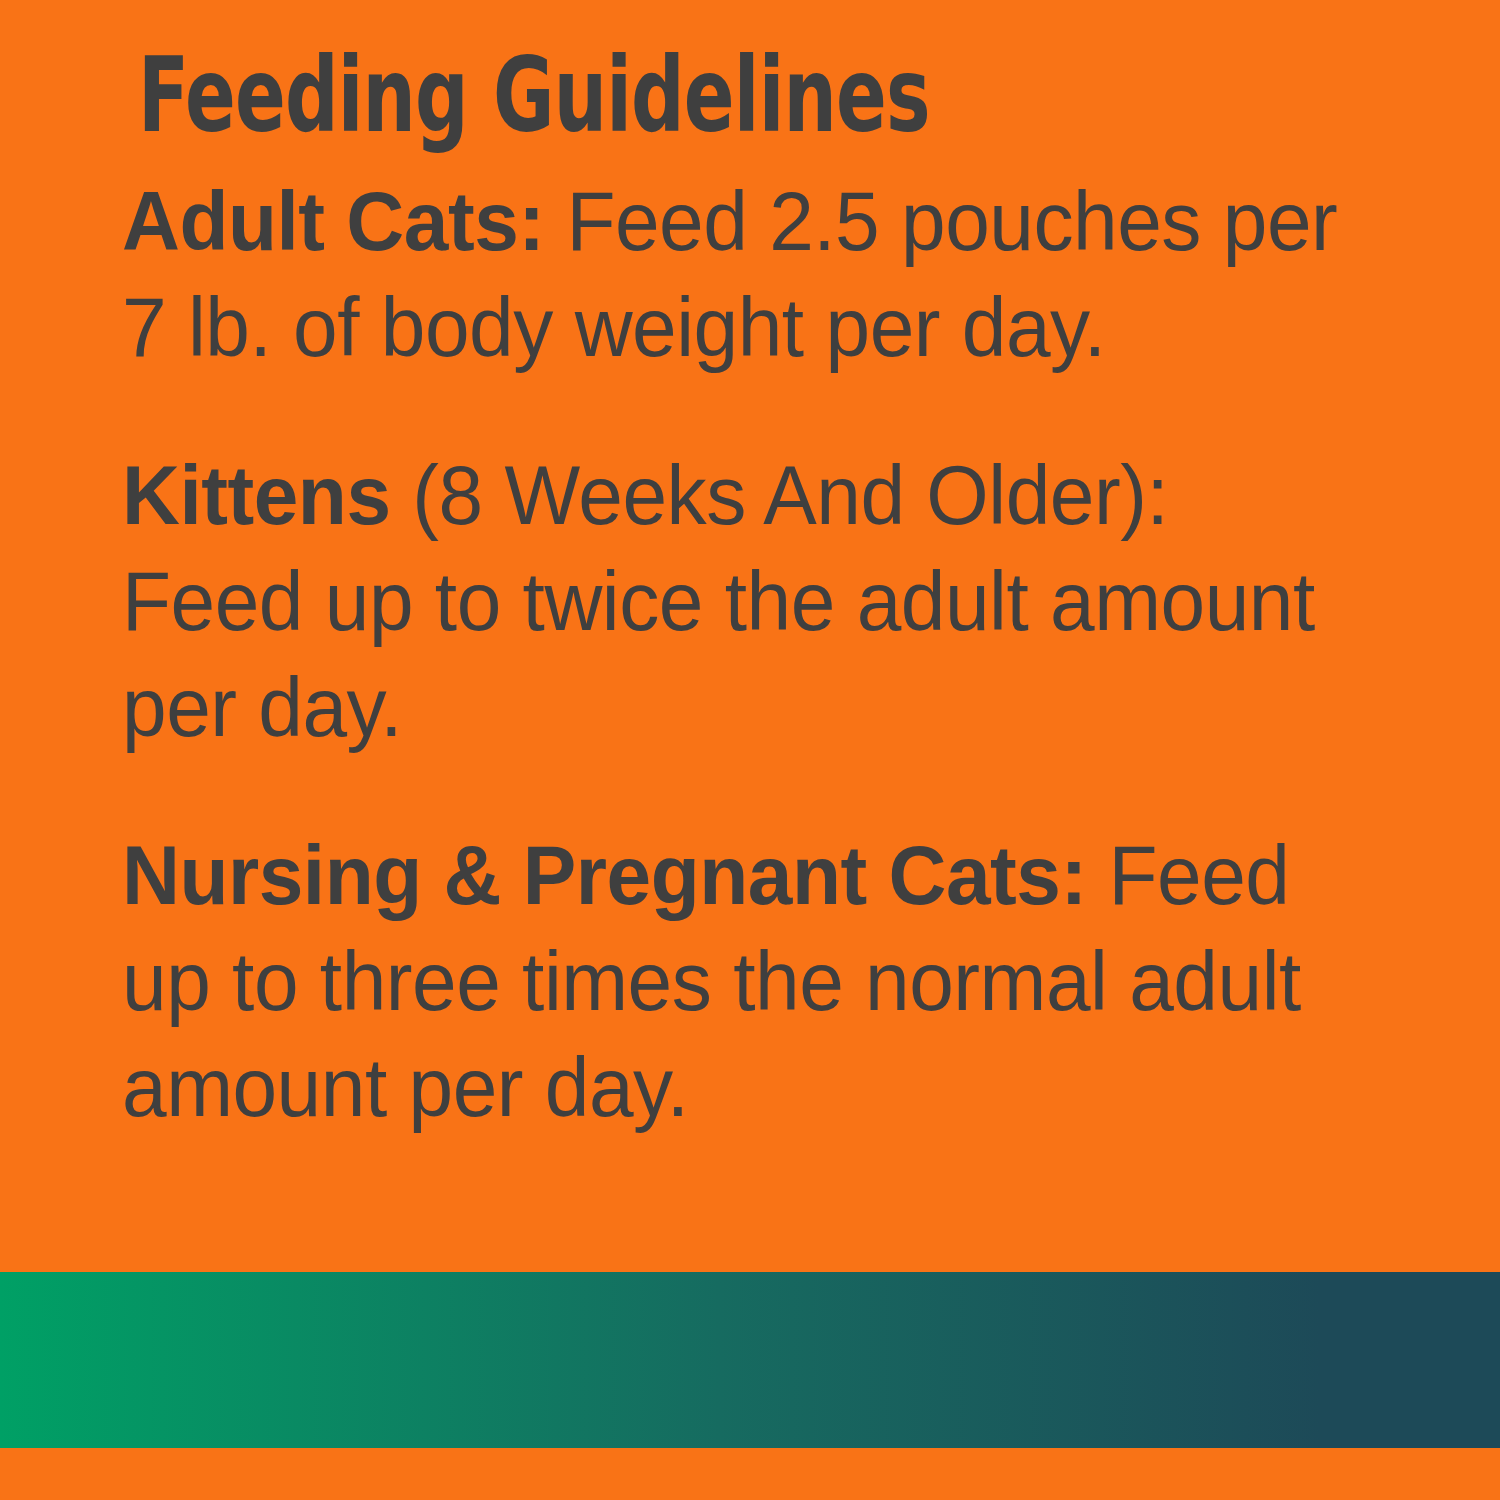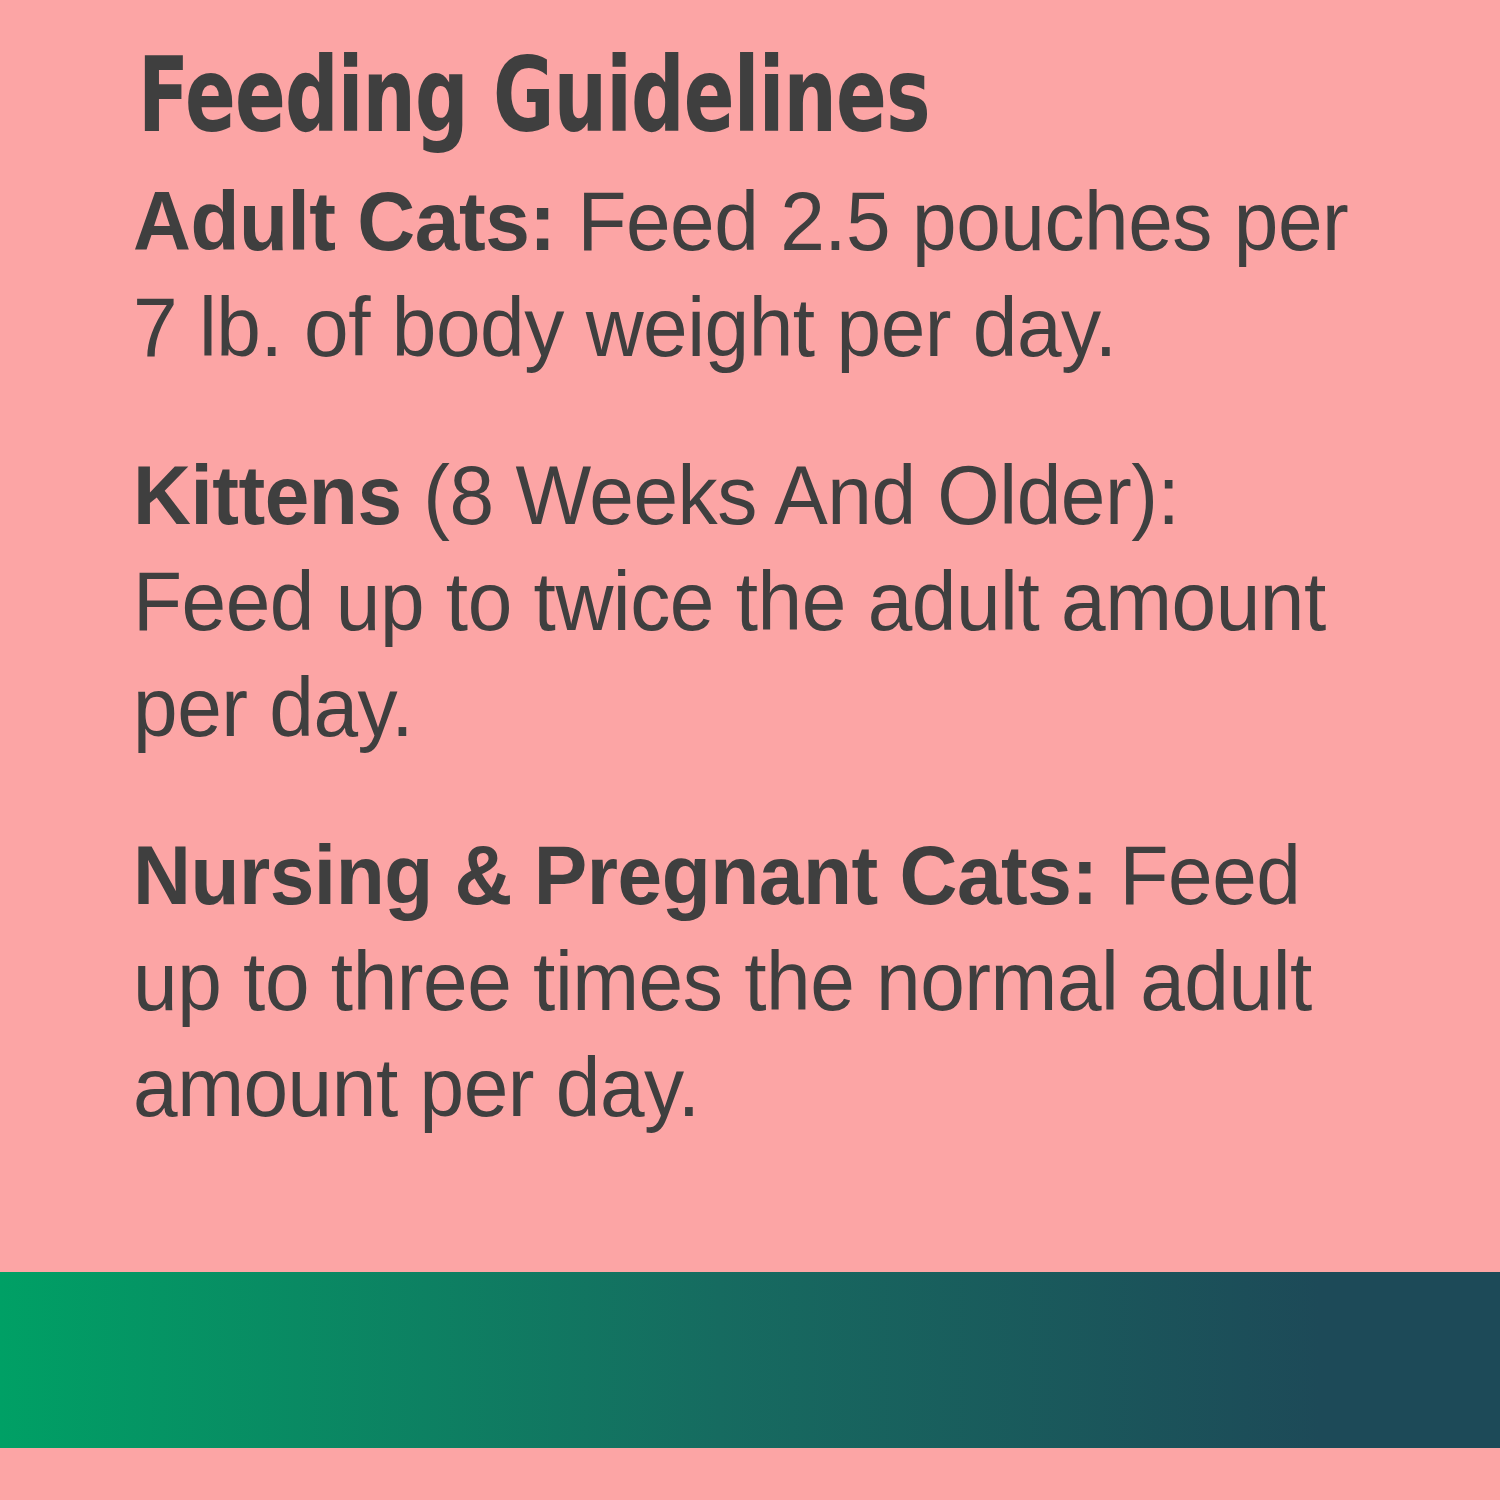--- a/index.html
+++ b/index.html
@@ -37,21 +37,21 @@
     line-height: 1.06;
     letter-spacing: -1px;
     transform: scaleX(0.80);
     transform-origin: left top;
     white-space: nowrap;
   }
 
   
   #guidelines {
     position: absolute;
-    left: 133px;
+    left: 122px;
     top: 168px;
     width: 1290px;
   }
 
   .guideline-block {
     color: #3f3f3f;
     font-size: 84px;
     line-height: 106px;
     font-weight: 400;
     letter-spacing: -0.5px;
@@ -76,21 +76,21 @@
     position: absolute;
     left: 0;
     top: 1272px;
     width: 1500px;
     height: 176px;
   }
 </style>
 </head>
 <body>
 
-<div id="panel" style="background: #fca5a5;">
+<div id="panel" style="background: #f97316;">
 
   <div id="panel-title" style="color: rgb(63, 63, 63);">Feeding Guidelines</div>
 
   <div id="guidelines">
 
     <p class="guideline-block" style="color: rgb(63, 63, 63);">
       <span class="guideline-lead">Adult Cats:</span><span class="guideline-rest"> Feed 2.5 pouches per 7 lb. of body weight per day.</span>
     </p>
 
     <p class="guideline-block" style="color: rgb(63, 63, 63);">

